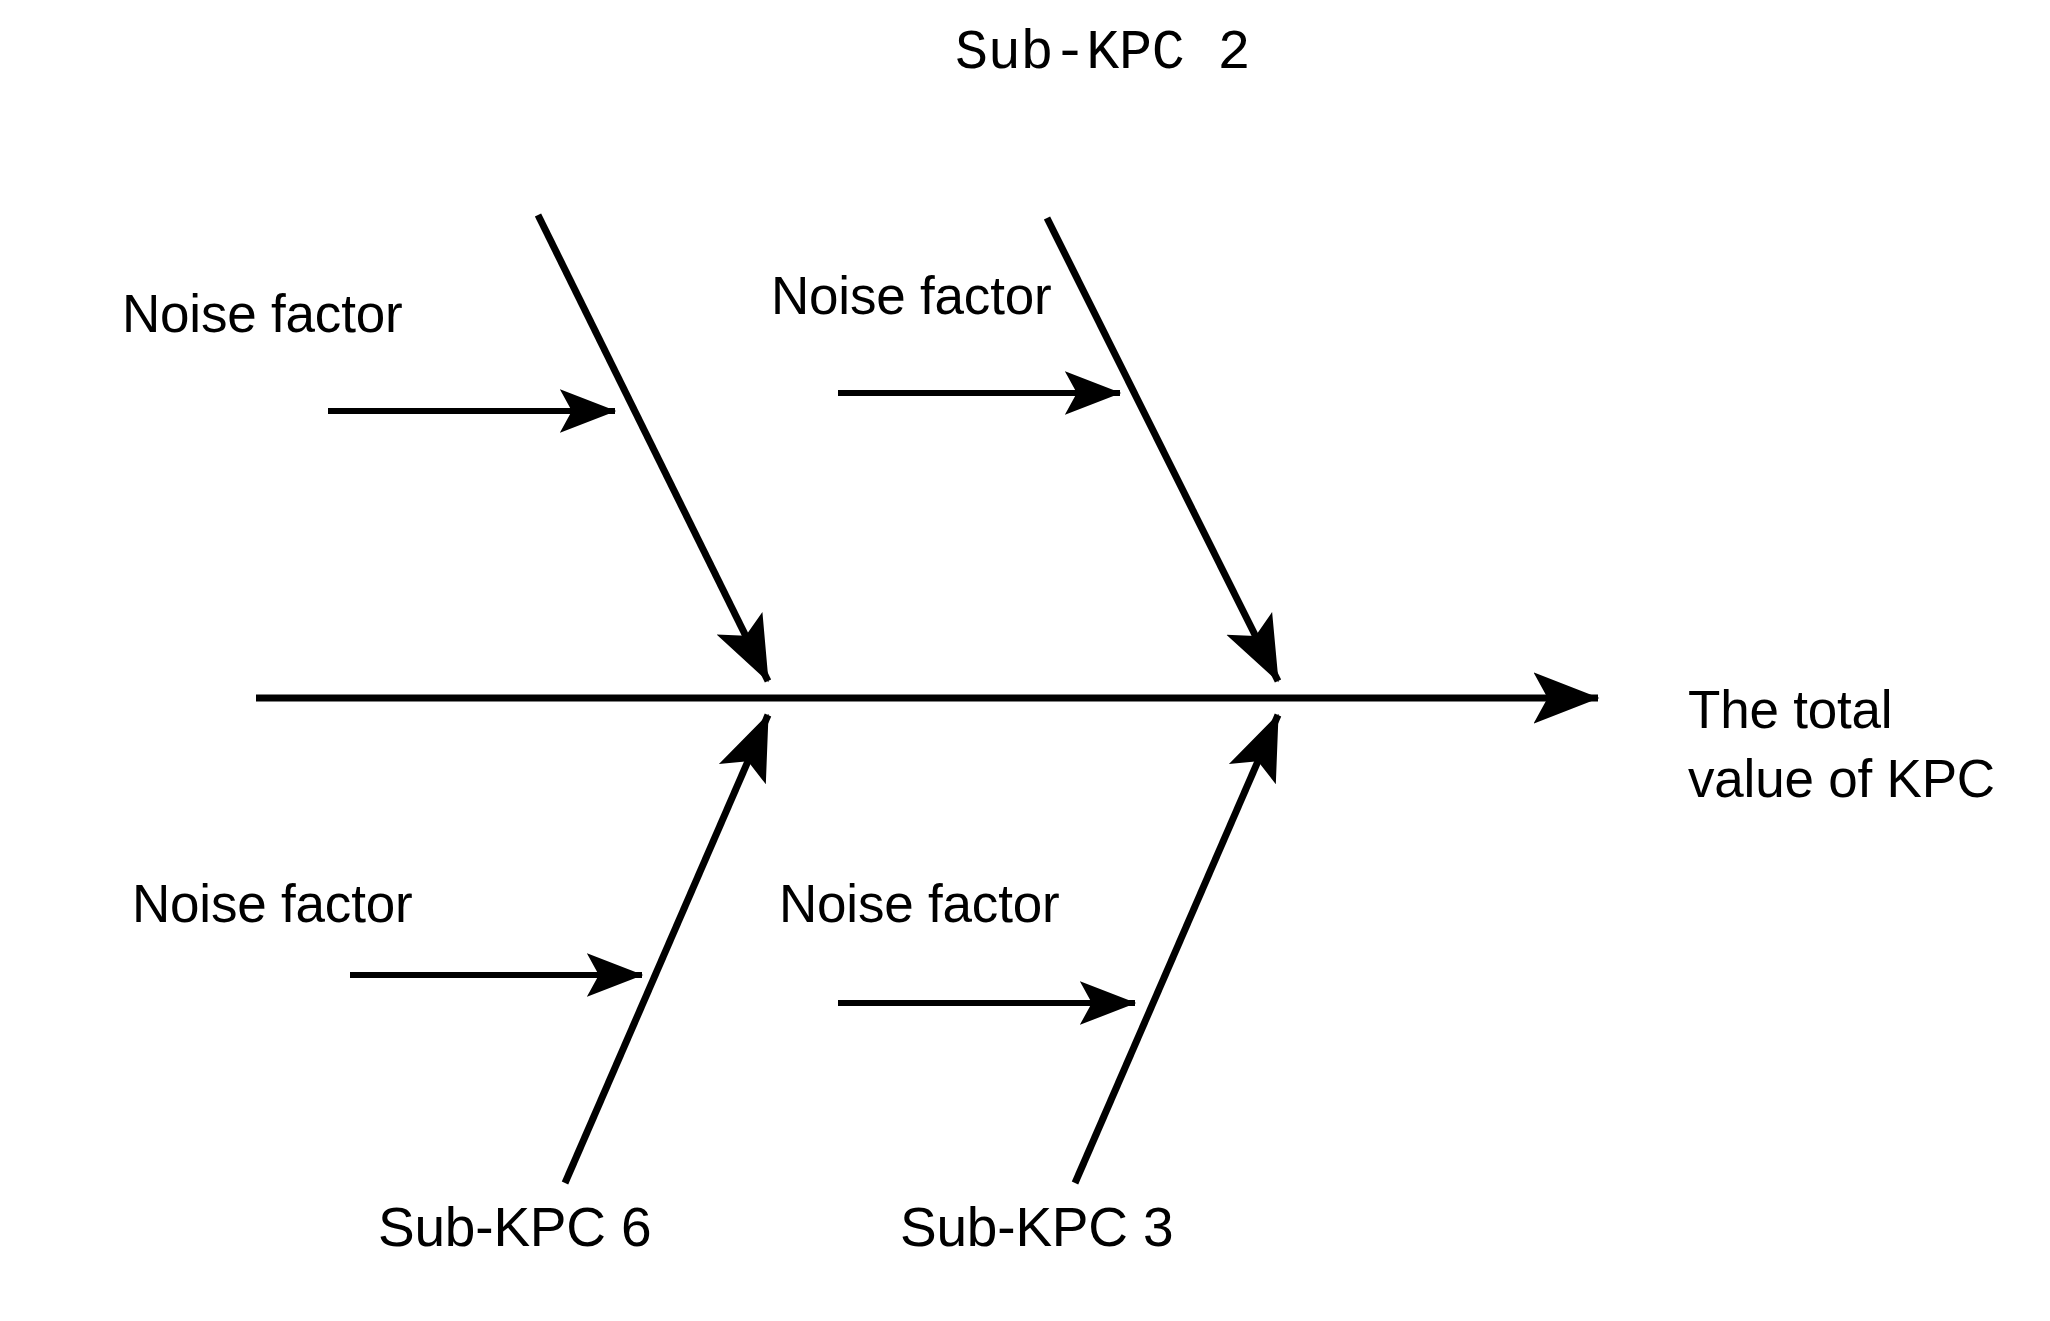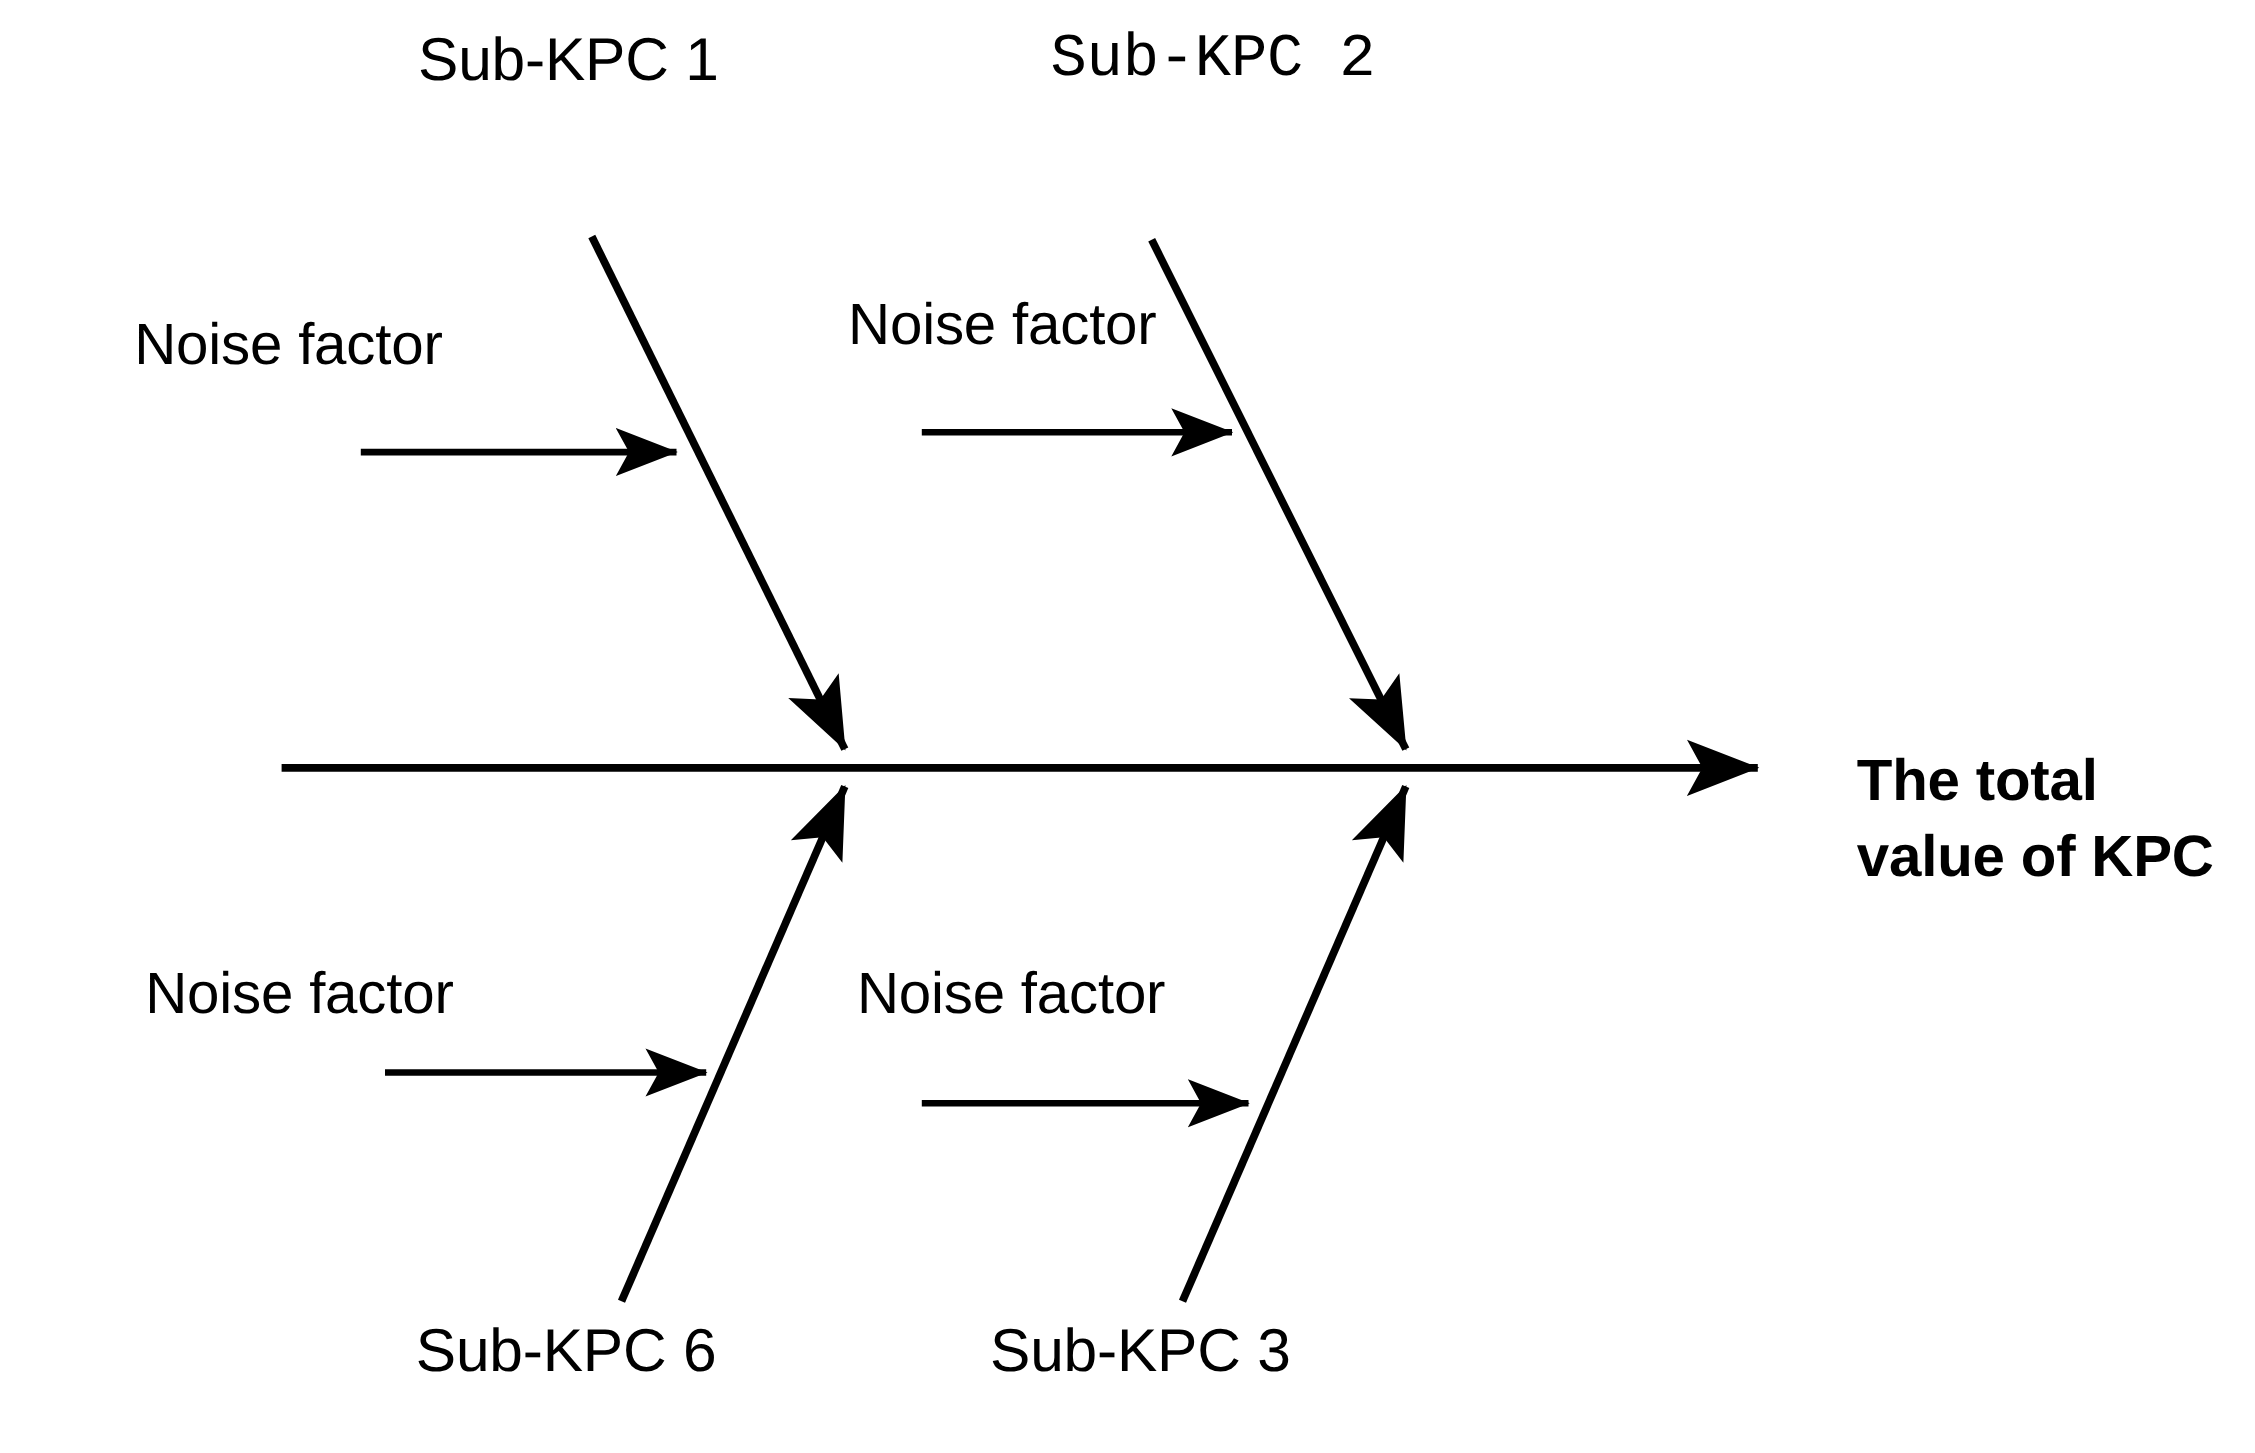--- a/index.html
+++ b/index.html
@@ -49,21 +49,21 @@
   }
   
   #label-sub-kpc-1 { left: 380px;  top: 22px;  }
   #label-sub-kpc-2 { left: 955px;  top: 22px; font-family: Liberation Mono, monospace;  }
   #label-noise-1   { left: 78px;   top: 283px; }
   #label-noise-2   { left: 727px;  top: 265px; }
   #label-noise-3   { left: 88px;   top: 873px; }
   #label-noise-4   { left: 735px;  top: 873px; }
   #label-sub-kpc-4 { left: 378px;  top: 1195px; }
   #label-sub-kpc-3 { left: 900px;  top: 1195px; }
-  #label-effect    { left: 1688px; top: 676px; font-weight: bold; }
+  #label-effect    { left: 1688px; top: 676px; }
 </style>
 </head>
 <body>
 
 <div id="stage">
 
   <svg id="fishbone-svg" viewBox="0 0 2050 1321">
     <defs>
       <marker id="arrowSolid" markerWidth="10" markerHeight="8" refX="9.2" refY="4" orient="auto" markerUnits="strokeWidth">
         <path d="M0,0.35 L9.4,4 L0,7.65 L2.0,4 Z" fill="#000000"></path>
@@ -82,21 +82,20 @@
 
     <line x1="328" y1="411" x2="615" y2="411" stroke="#000000" stroke-width="6" marker-end="url(#arrowSolid)"></line>
 
     <line x1="838" y1="393" x2="1120" y2="393" stroke="#000000" stroke-width="6" marker-end="url(#arrowSolid)"></line>
 
     <line x1="350" y1="975" x2="642" y2="975" stroke="#000000" stroke-width="6" marker-end="url(#arrowSolid)"></line>
 
     <line x1="838" y1="1003" x2="1135" y2="1003" stroke="#000000" stroke-width="6" marker-end="url(#arrowSolid)"></line>
   </svg>
 
-  <div class="dgm-label lbl-subkpc" id="label-sub-kpc-1">Sub-KPC 1</div>
 
   <div class="dgm-label lbl-subkpc" id="label-sub-kpc-2">Sub-KPC 2</div>
 
   <div class="dgm-label lbl-noise" id="label-noise-1">Noise factor</div>
 
   <div class="dgm-label lbl-noise" id="label-noise-2">Noise factor</div>
 
   <div class="dgm-label lbl-noise" id="label-noise-3">Noise factor</div>
 
   <div class="dgm-label lbl-noise" id="label-noise-4">Noise factor</div>

